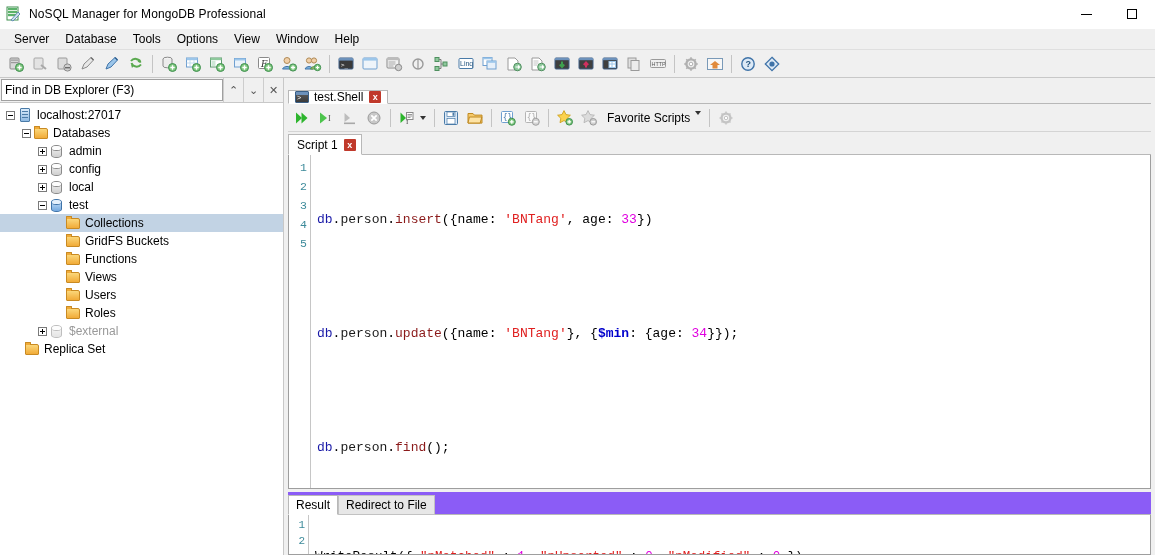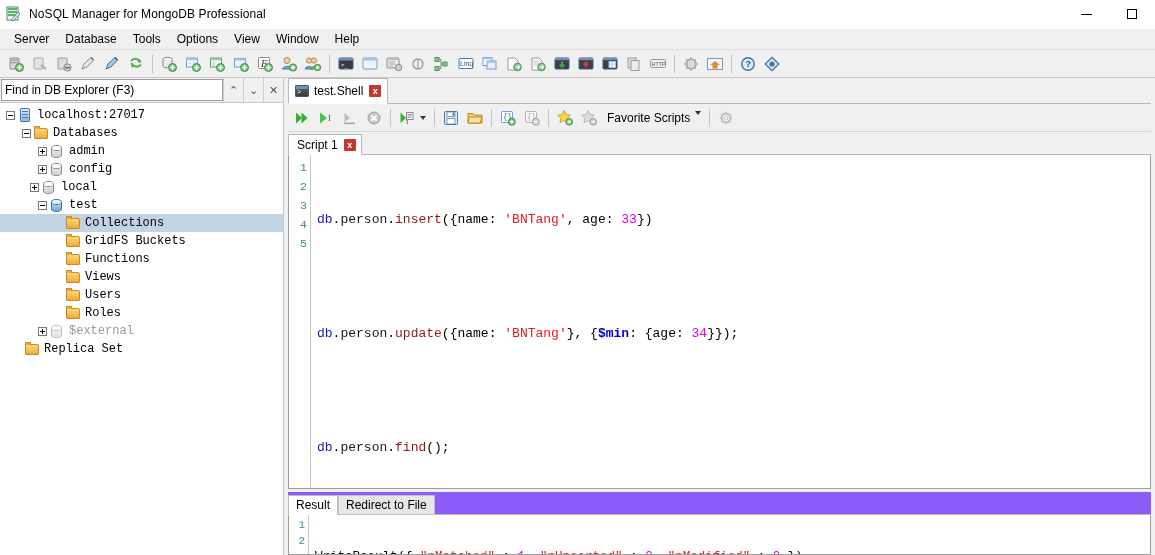--- a/index.html
+++ b/index.html
@@ -215,21 +215,20 @@
     content: "";
     position: absolute;
     top: 1px; bottom: 1px; left: 3px;
     width: 1px;
     background: #000;
   }
   .tlabel {
     margin-left: 4px;
     color: #000;
     font-size: 12px;
-    font-family: Liberation Mono, monospace;
   }
   .tlabel.dim { color: #999; }
   .ico { flex: 0 0 16px; width: 16px; height: 16px; position: relative; margin-left: 2px;}
   
   .folder {
     width: 14px; height: 11px;
     background: linear-gradient(#fbd77a, #f1ab38);
     border: 1px solid #c98a22;
     border-radius: 1px 2px 1px 1px;
     position: absolute; left: 1px; top: 3px;
@@ -293,21 +292,21 @@
   }
   .doc-tabstrip {
     height: 25px;
     flex: 0 0 25px;
     display: flex;
     align-items: flex-end;
     border-bottom: 1px solid #b8b8b8;
     background: #f0f0f0;
   }
   .doc-tab {
-    height: 26px;
+    height: 14px;
     display: flex;
     align-items: center;
     padding: 0 6px 0 6px;
     background: #fff;
     border: 1px solid #b8b8b8;
     border-bottom: 1px solid #fff;
     box-sizing: border-box;
     font-size: 12px;
     position: relative;
     top: 1px;
@@ -811,21 +810,21 @@
           </div>
 
           <div class="trow" style="padding-left:38px;">
             <span class="expander plus"></span>
             <span class="ico">
                 <span class="cyl"></span>
               </span>
             <span class="tlabel">config</span>
           </div>
 
-          <div class="trow" style="padding-left:30px;">
+          <div class="trow" style="padding-left:38px;">
             <span class="expander plus"></span>
             <span class="ico">
                 <span class="cyl"></span>
               </span>
             <span class="tlabel">local</span>
           </div>
 
           <div class="trow" style="padding-left:38px;">
             <span class="expander"></span>
             <span class="ico">

